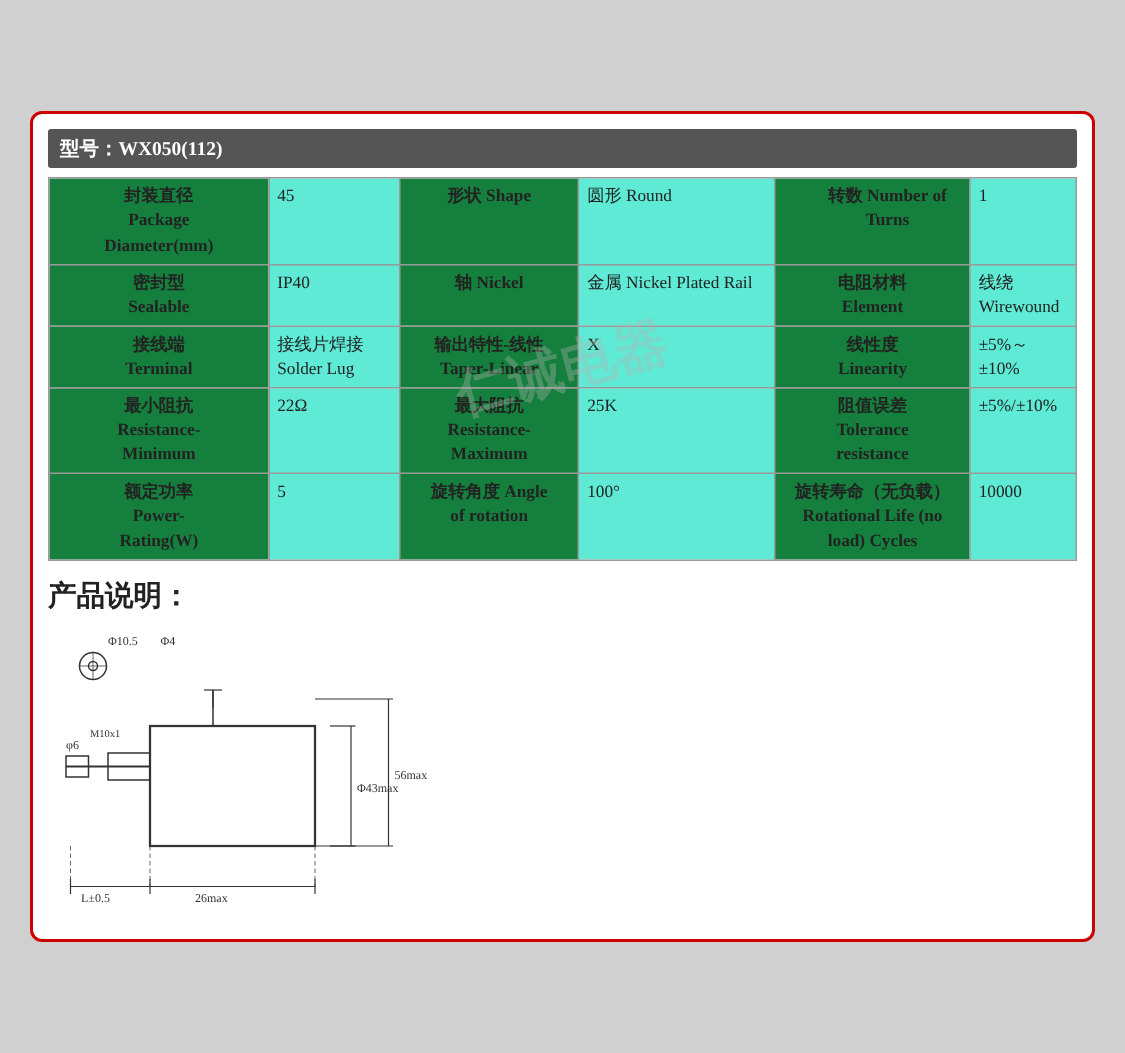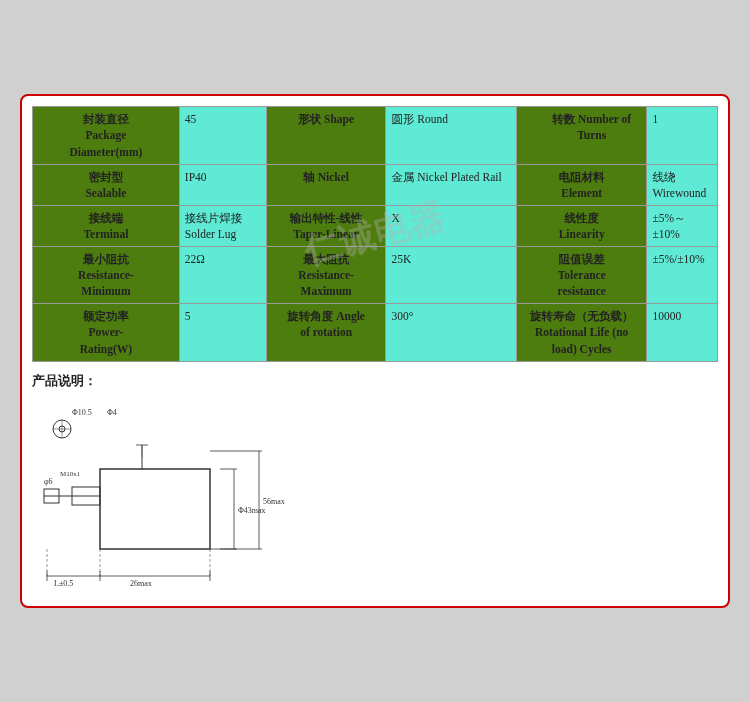--- a/index.html
+++ b/index.html
@@ -35,21 +35,21 @@
       font-size: 11.5px;
       position: relative;
     }
     table.spec-table td {
       border: 1px solid #999;
       padding: 4px 5px;
       vertical-align: top;
       line-height: 1.4;
     }
     .cell-label {
-      background: #4d7c0f;
+      background: #15803d;
       text-align: center;
       font-weight: bold;
       color: #222;
     }
     .cell-value {
       background: #5eead4;
       color: #222;
     }
     .watermark {
       position: absolute;
@@ -58,44 +58,45 @@
       transform: translate(-50%, -50%) rotate(-15deg);
       font-size: 36px;
       color: rgba(180,180,180,0.35);
       font-weight: bold;
       pointer-events: none;
       white-space: nowrap;
       z-index: 10;
     }
     .product-desc {
       margin-top: 10px;
-      font-size: 13px;
+      font-size: 19px;
       font-weight: bold;
       color: #222;
       margin-bottom: 4px;
     }
     .diagram-area {
       margin-top: 6px;
       height: 200px;
       position: relative;
       display: flex;
-      align-items: center;
+      align-items: flex-start;
       justify-content: flex-start;
       padding-left: 10px;
     }
     
     .diagram-svg {
       width: 260px;
       height: 190px;
     }
   </style>
 </head>
 <body>
 
 <div class="card">
+  <div class="model-header">型号：WX050(112)</div>
 
   <div style="position:relative;">
     <div class="watermark">仁诚电器</div>
     <table class="spec-table">
       <tbody>
 
         <tr>
           <td class="cell-label" style="width:135px;">封装直径<br>Package<br>Diameter(mm)</td>
           <td class="cell-value" style="width:80px;">45</td>
           <td class="cell-label" style="width:110px;">形状 Shape</td>
@@ -128,21 +129,21 @@
           <td class="cell-label">最大阻抗<br>Resistance-<br>Maximum</td>
           <td class="cell-value">25K</td>
           <td class="cell-label">阻值误差<br>Tolerance<br>resistance</td>
           <td class="cell-value">±5%/±10%</td>
         </tr>
 
         <tr>
           <td class="cell-label">额定功率<br>Power-<br>Rating(W)</td>
           <td class="cell-value">5</td>
           <td class="cell-label">旋转角度 Angle<br>of rotation</td>
-          <td class="cell-value">300°</td>
+          <td class="cell-value">100°</td>
           <td class="cell-label">旋转寿命（无负载）Rotational Life (no load) Cycles</td>
           <td class="cell-value">10000</td>
         </tr>
 
       </tbody>
     </table>
   </div>
 
   <div class="product-desc">产品说明：</div>
 

